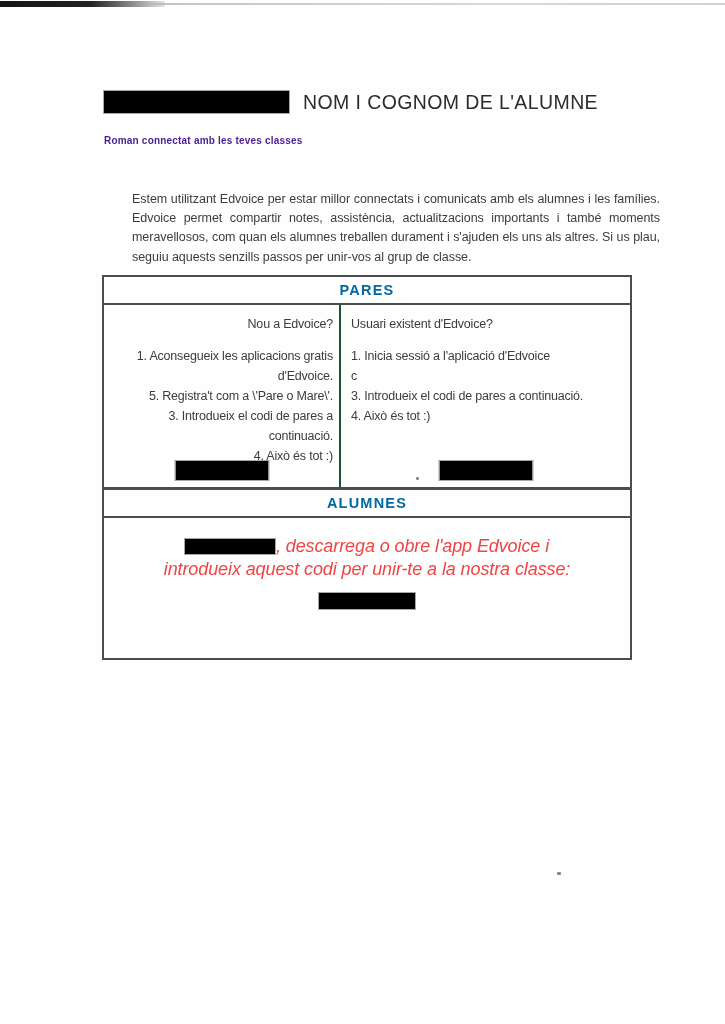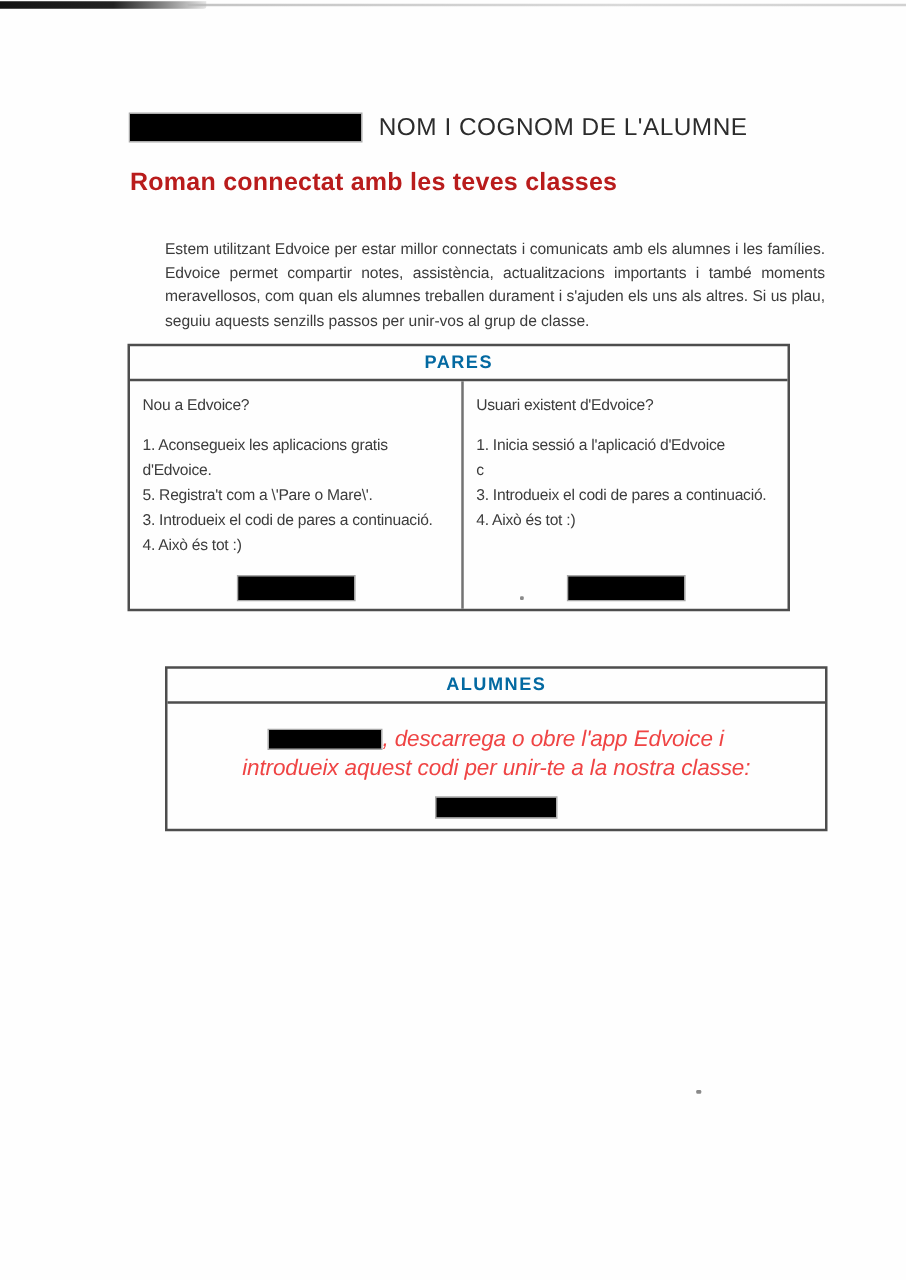--- a/index.html
+++ b/index.html
@@ -33,21 +33,21 @@
     display: flex; align-items: flex-start; gap: 14px;
   }
   .title-redact { width: 185px; height: 22px; }
   .doc-title {
     font-size: 19.5px; line-height: 23px; letter-spacing: 0.4px;
     color: #2c2c2c; white-space: nowrap;
   }
 
   .doc-subtitle {
     position: absolute; left: 104px; top: 135px;
-    font-size: 20px; font-weight: bold; color: #b91c1c; letter-spacing: 0.2px;
+    font-size: 10px; font-weight: bold; color: #4c1d95; letter-spacing: 0.2px;
   }
 
   .intro {
     position: absolute; left: 104px; top: 177px; width: 528px;
     font-size: 12.5px; line-height: 19.4px; letter-spacing: -0.05px;
     text-align: justify; color: #3c3c3c; margin-left: 28px;
   }
 
   .doc-table {
     position: absolute; left: 102px; width: 530px;
@@ -59,30 +59,30 @@
     font-size: 14.5px; font-weight: bold; letter-spacing: 1.2px; color: #0369a1;
   }
 
   .pares { top: 275px; height: 214px; }
   .pares-body { display: flex; height: 182px; }
   .pares-cell {
     position: relative; box-sizing: border-box;
     padding: 9px 6px 0 10px;
     font-size: 12.5px; line-height: 20px; letter-spacing: -0.2px; color: #3c3c3c;
   }
-  .pares-cell.left { width: 267px; border-right: 2px solid #737373; }
+  .pares-cell.left { width: 237px; border-right: 2px solid #14532d; text-align: right; }
   .pares-cell.right { flex: 1; }
   .cell-steps { margin-top: 12px; }
   .code-redact {
     position: absolute; bottom: 7px; left: 50%;
     transform: translateX(-50%);
     width: 93px; height: 19px;
   }
 
-  .alumnes { top: 533px; height: 132px; margin-left: 30px; }
+  .alumnes { top: 488px; height: 172px; }
   .alumnes-body {
     height: 142px; box-sizing: border-box; padding-top: 18px;
     font-size: 18px; line-height: 20px; letter-spacing: -0.1px;
     text-align: center; color: #ef4444; font-style: italic;
   }
   .alumnes-line1 {
     display: flex; align-items: center; justify-content: center; gap: 1px;
   }
   .inline-redact { width: 90px; height: 15px; flex: 0 0 auto; }
   .alumnes-line2 { margin-top: 3px; }

